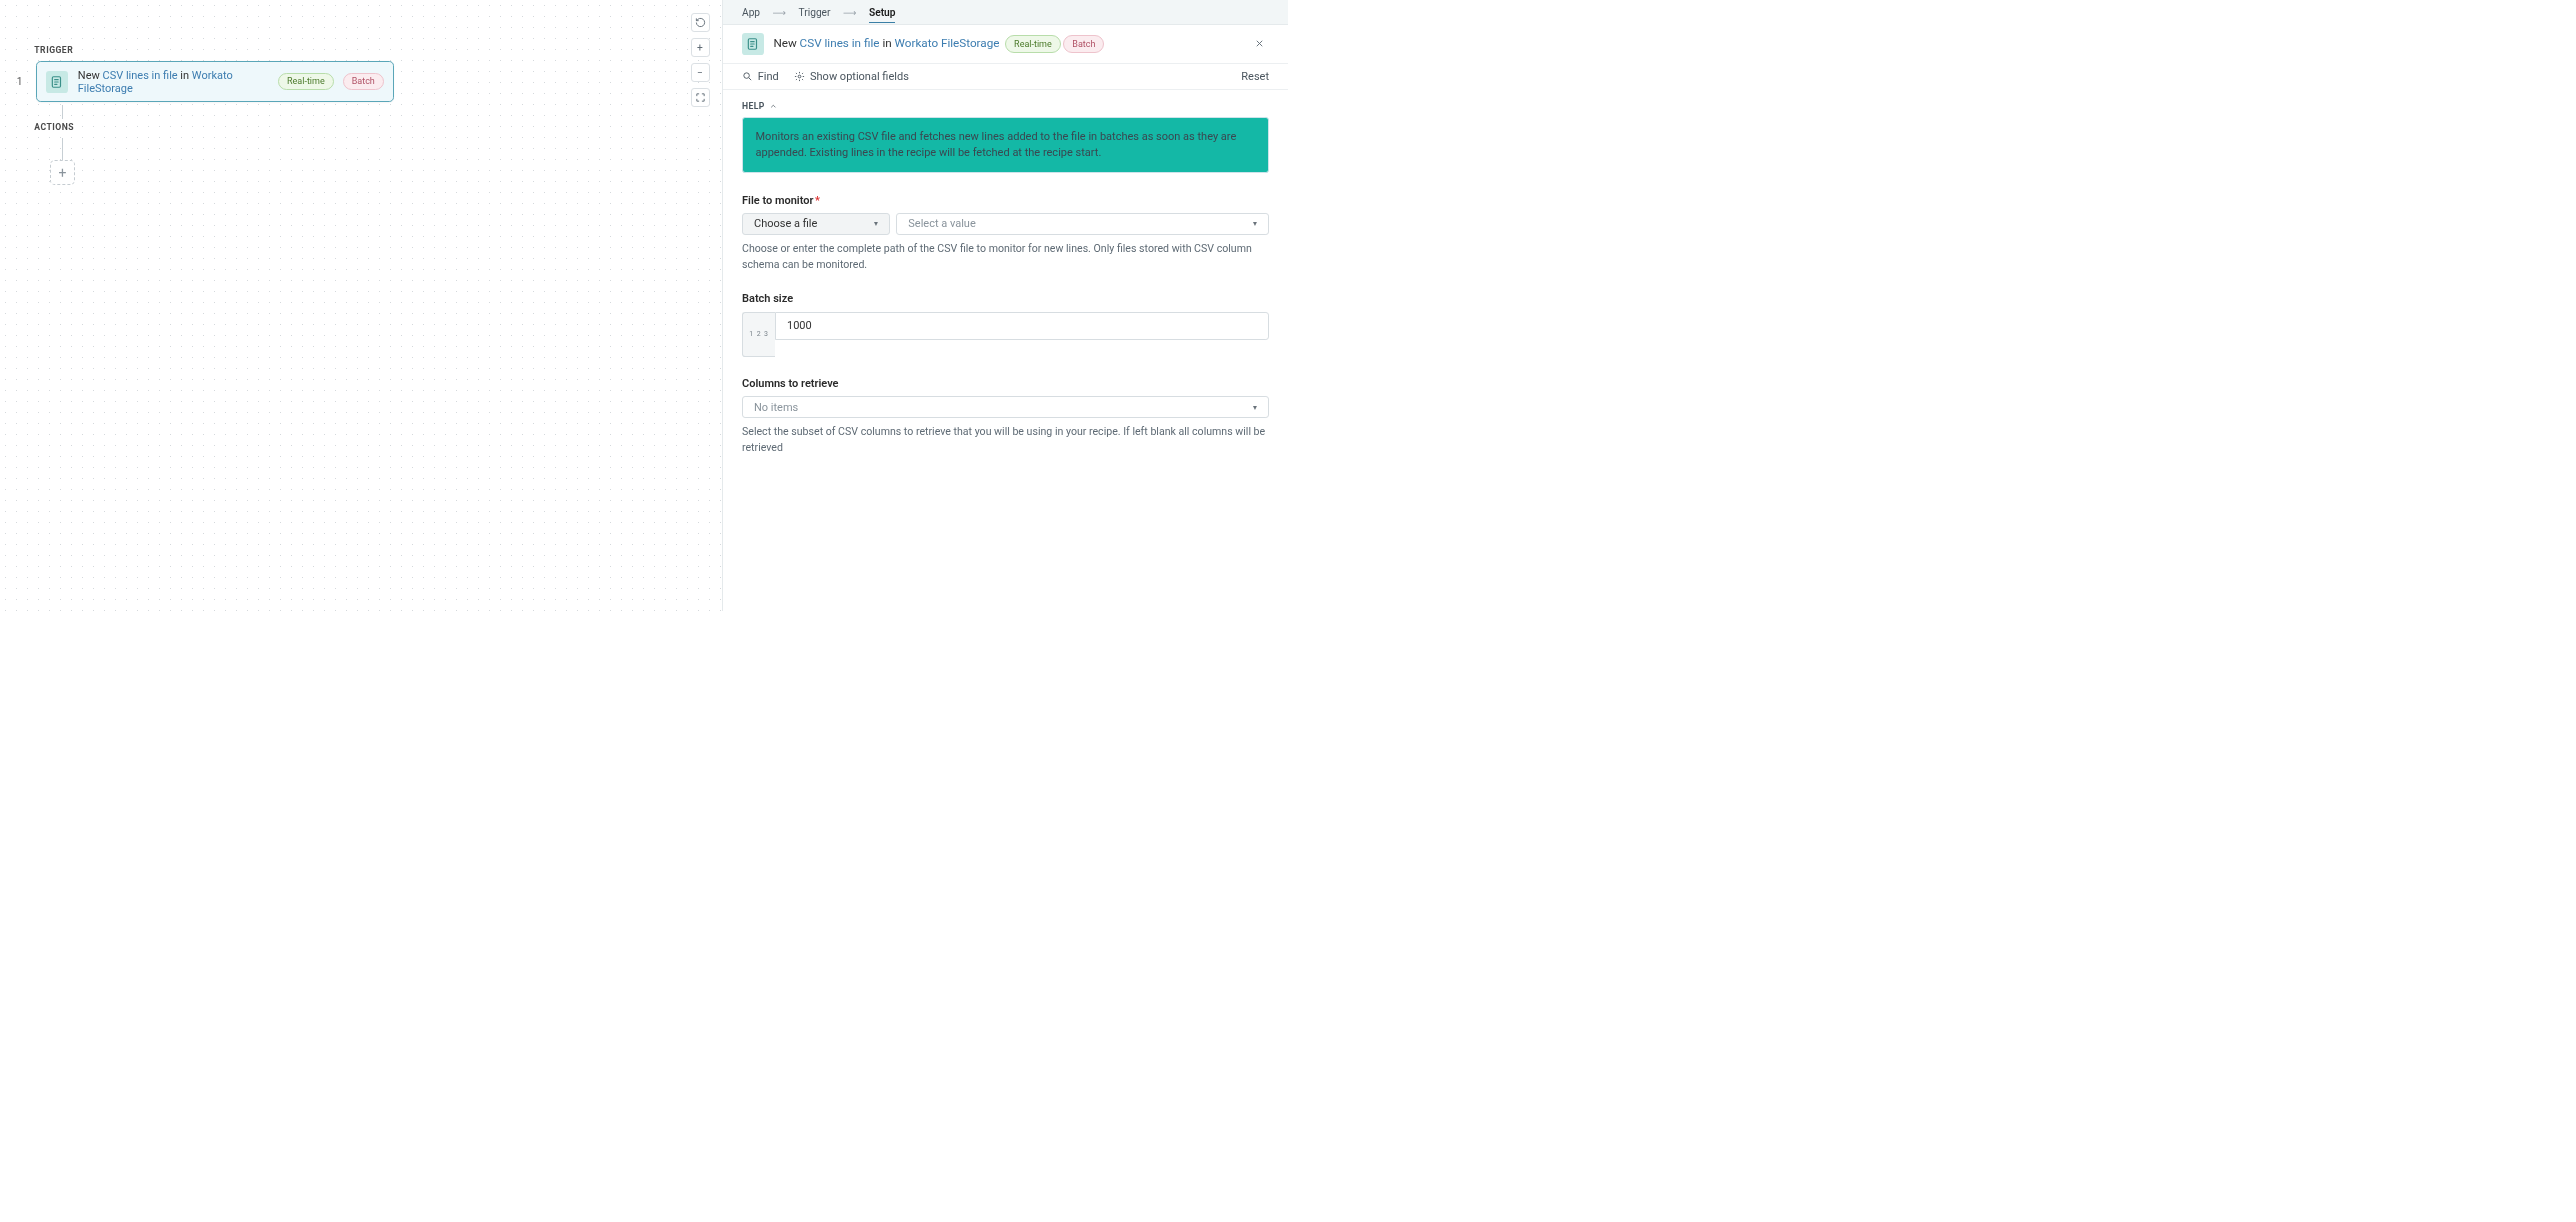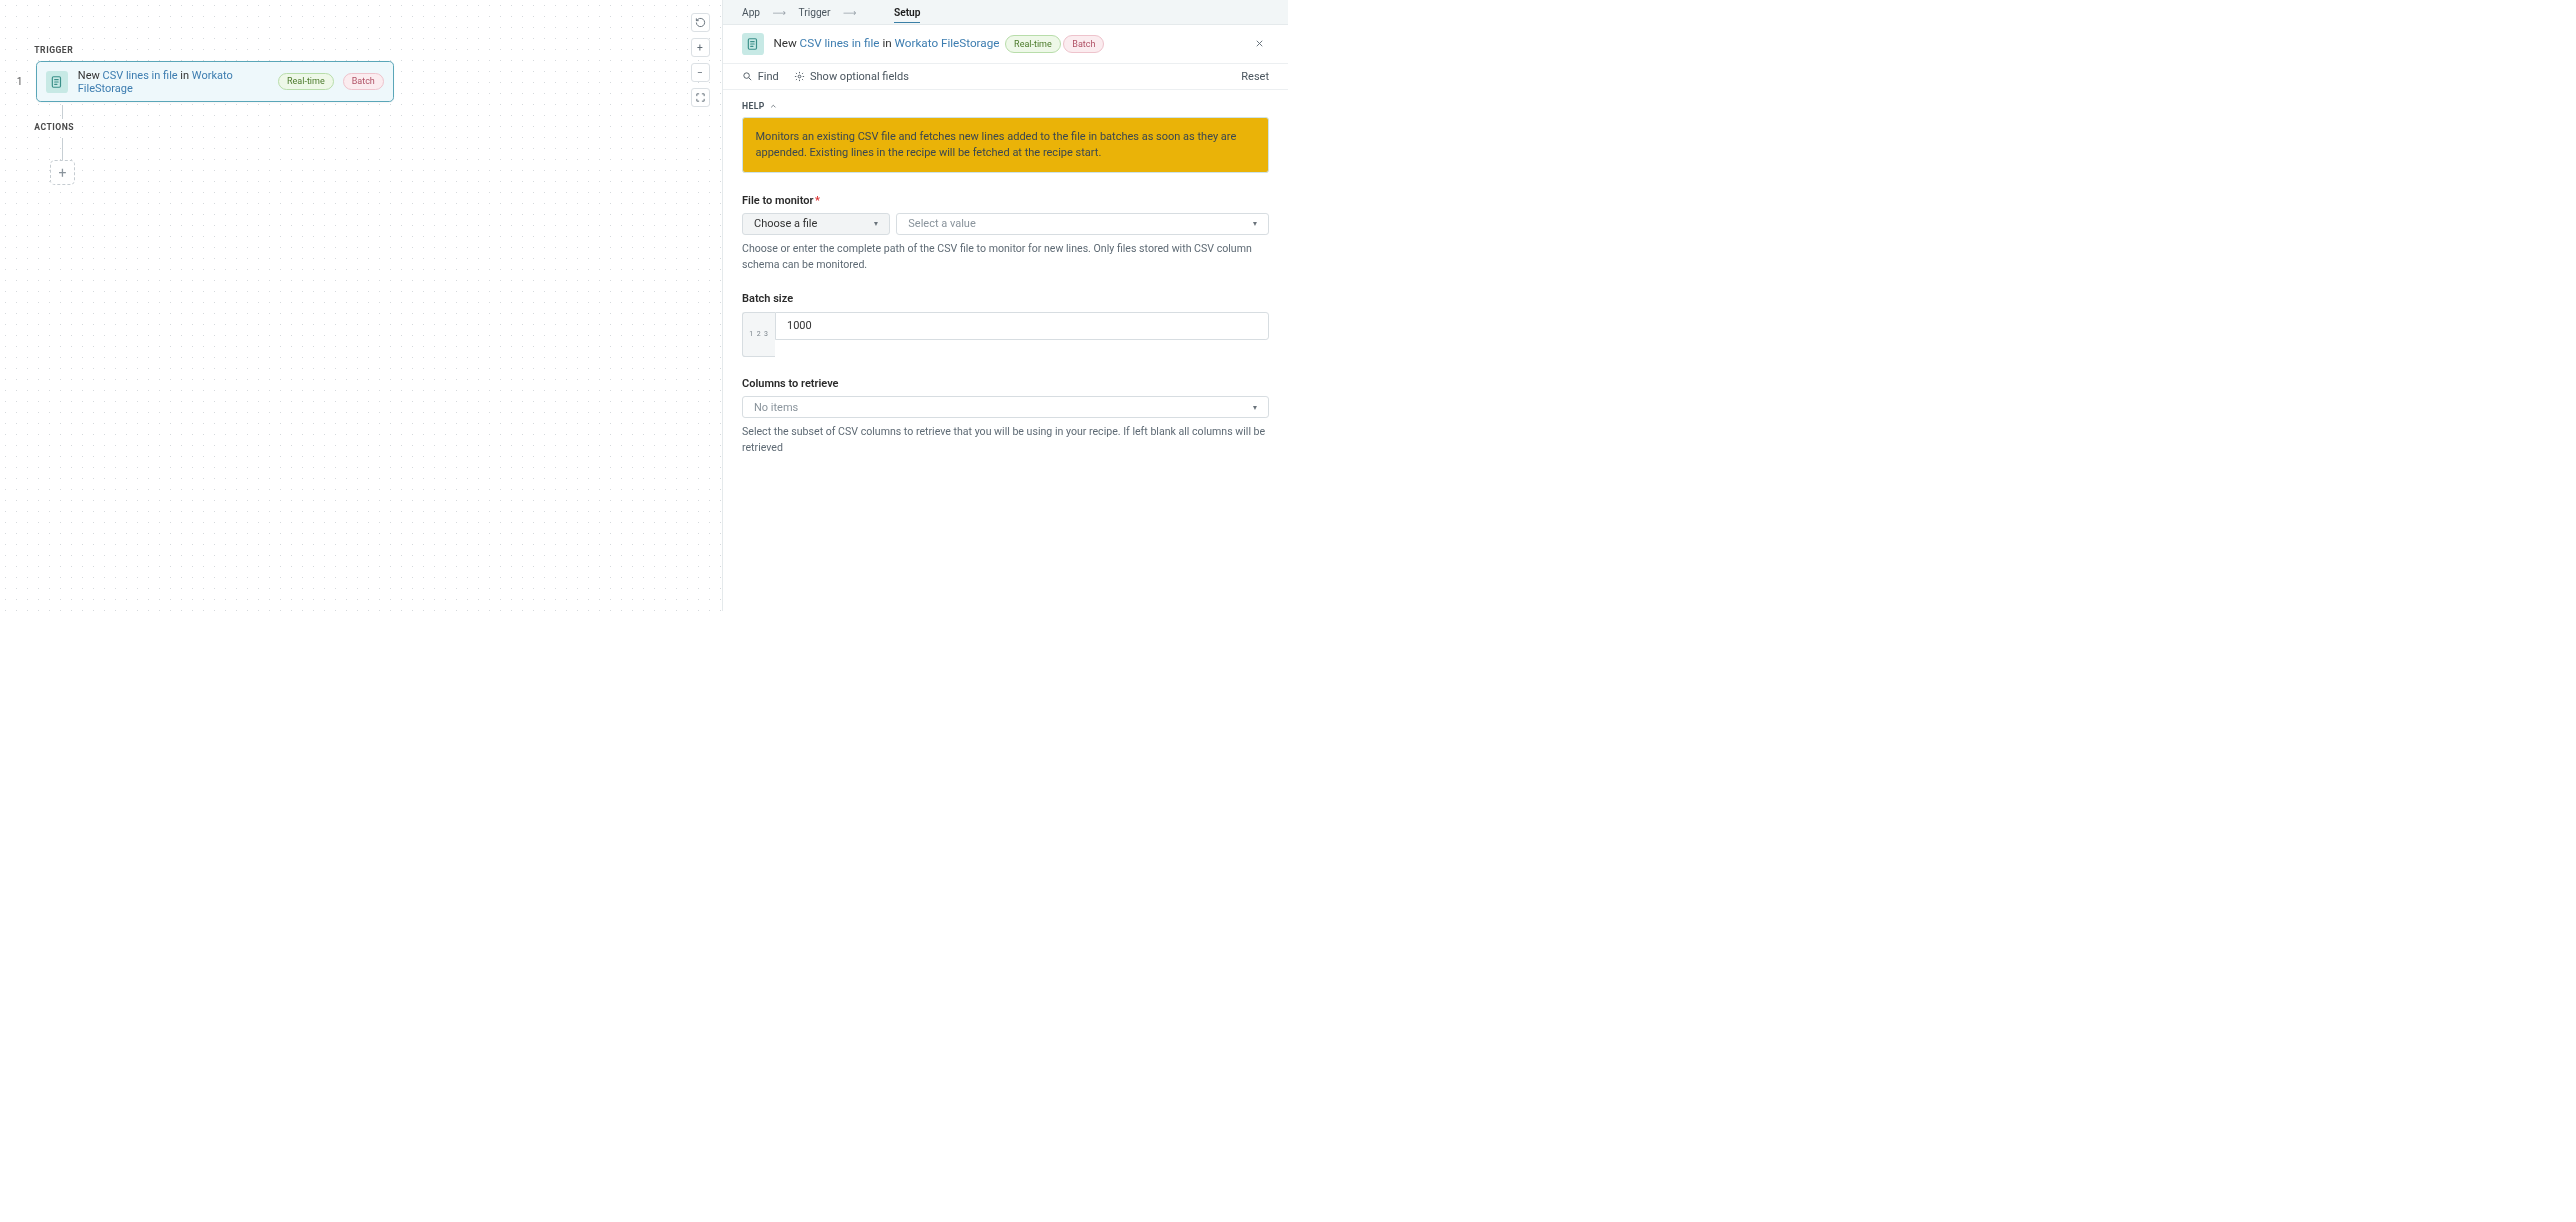--- a/index.html
+++ b/index.html
@@ -134,21 +134,21 @@
     background:#f2f6f7;
     border-bottom:0.8px solid #e5eaec;
     height:25px;
     display:flex;
     align-items:center;
     padding: 0 19px;
     gap:12.5px;
   }
   .crumb { font-size:10.2px; color:#4a555e; cursor:pointer; }
   .crumb-arrow { color:#9aa3ab; font-size:9.4px; }
-  .crumb-active { font-weight:600; color:#1a1a1a; border-bottom:1.6px solid #3a7fa6; padding-bottom:4.7px; margin-bottom:-6.3px;margin-left:25px;}
+  .crumb-active { font-weight:600; color:#1a1a1a; border-bottom:1.6px solid #3a7fa6; padding-bottom:4.7px; margin-bottom:-6.3px;}
 
   .panel-header {
     display:flex;
     align-items:center;
     padding: 7.8px 19px;
     gap:9.4px;
     border-bottom:0.8px solid #eceff1;
   }
   .panel-header .title { flex:1; font-size:11.7px; color:#333;}
   .panel-header .title .link1 { color:#3d7db0; }
@@ -174,21 +174,21 @@
     padding: 11px 19px 19px 19px;
   }
 
   .help-header {
     display:flex; align-items:center; gap:4.7px;
     font-size:8.6px; font-weight:700; letter-spacing:0.4px;
     color:#4a555e; margin-bottom:6.3px; cursor:pointer;
   }
   .help-box {
     border:0.8px solid #cde3ea;
-    background:#eab308;
+    background:#14b8a6;
     border-radius:3.1px;
     padding:11px 12.5px;
     font-size:11px;
     color:#3a4750;
     line-height:1.45;
     margin-bottom:20.3px;
   }
 
   .field { margin-bottom:20.3px; }
   .field-label { font-size:11px; font-weight:600; color:#2a2a2a; margin-bottom:6.3px; display:block; }

